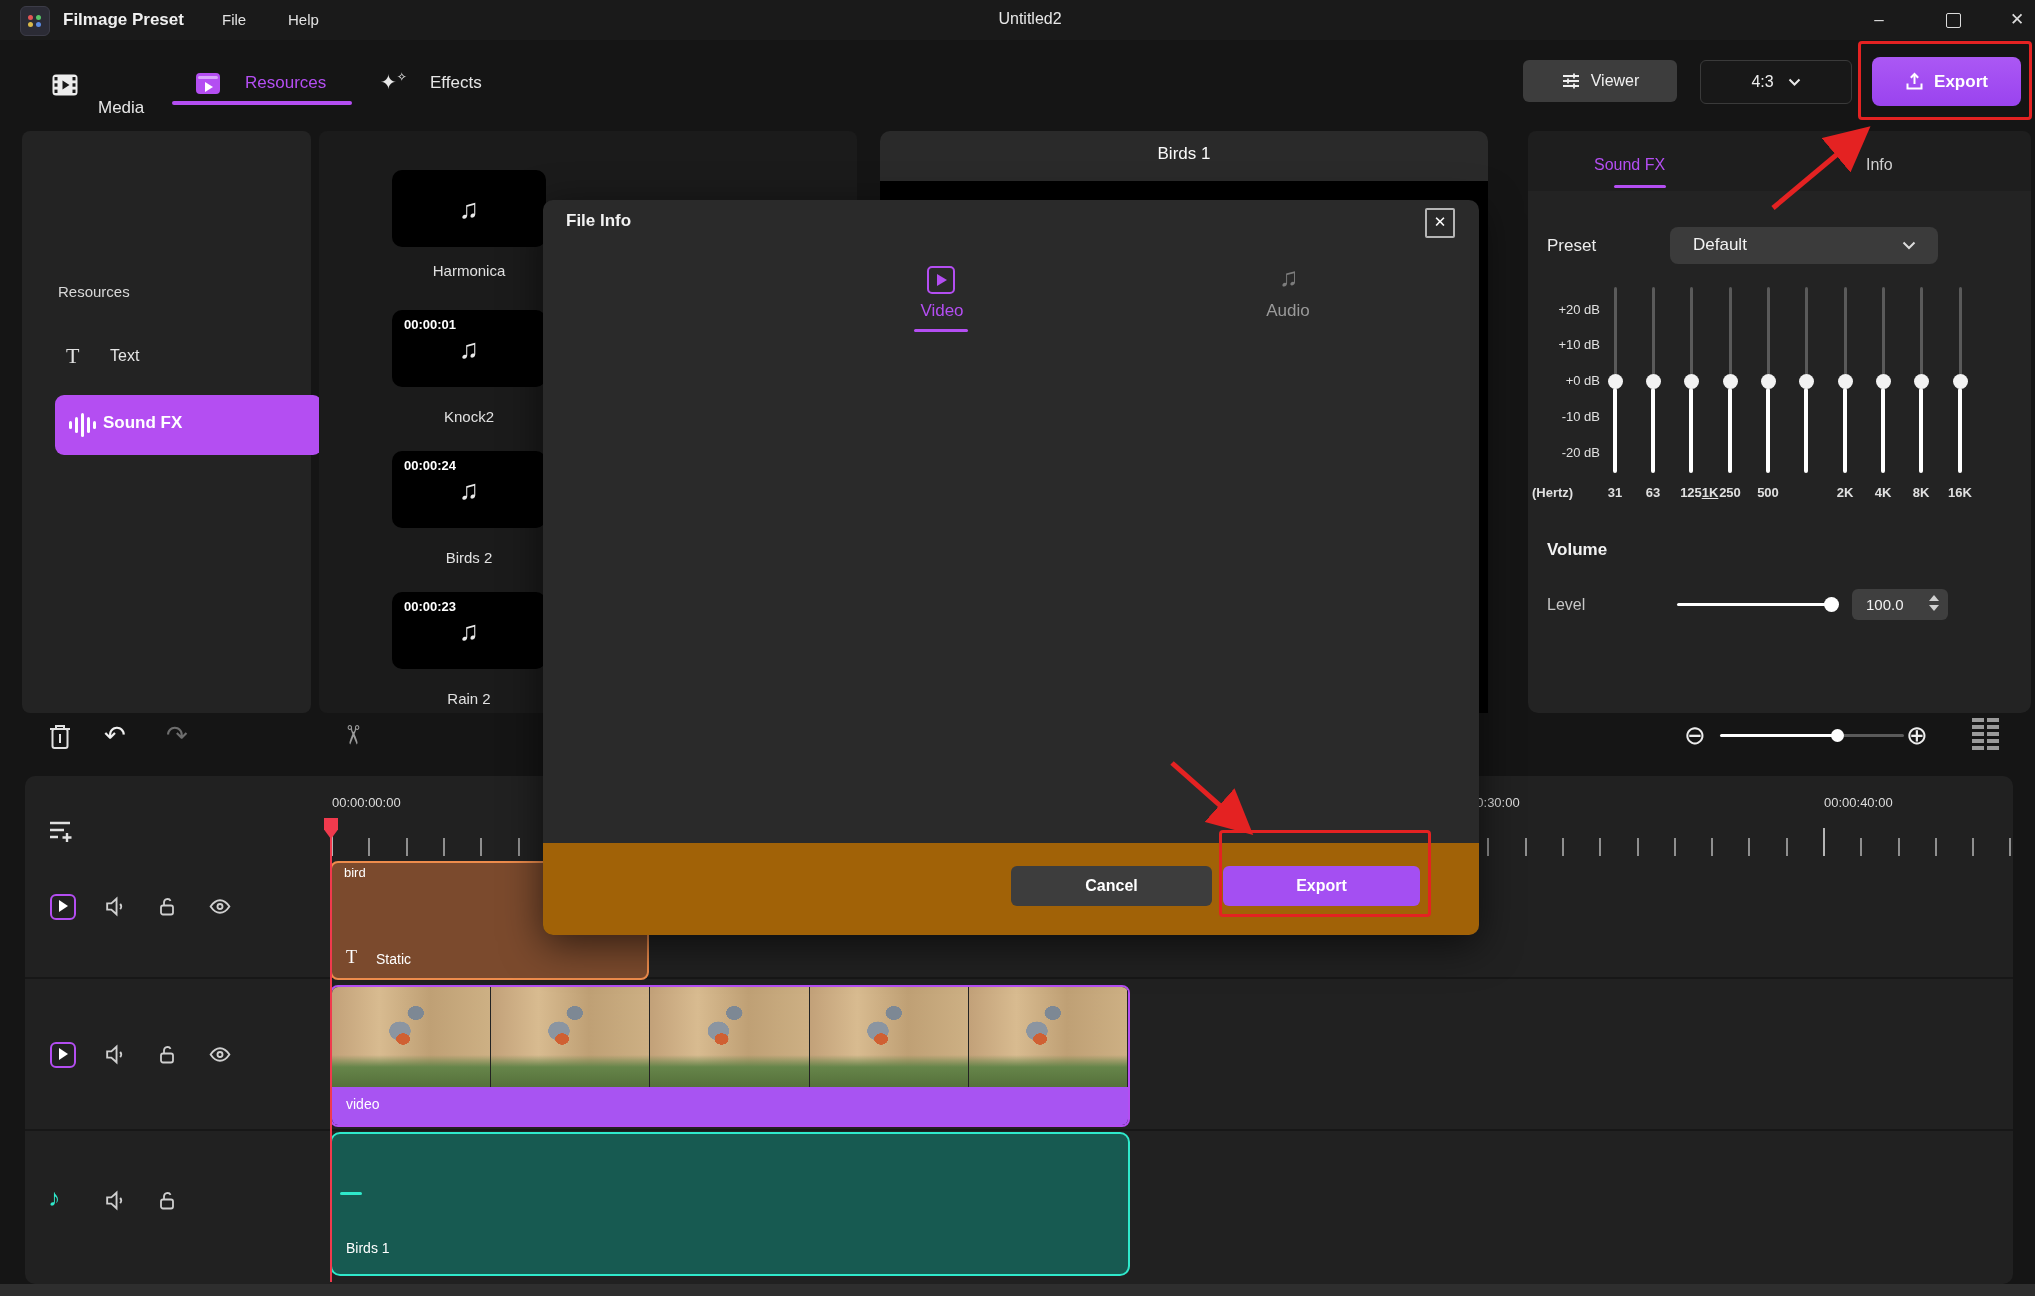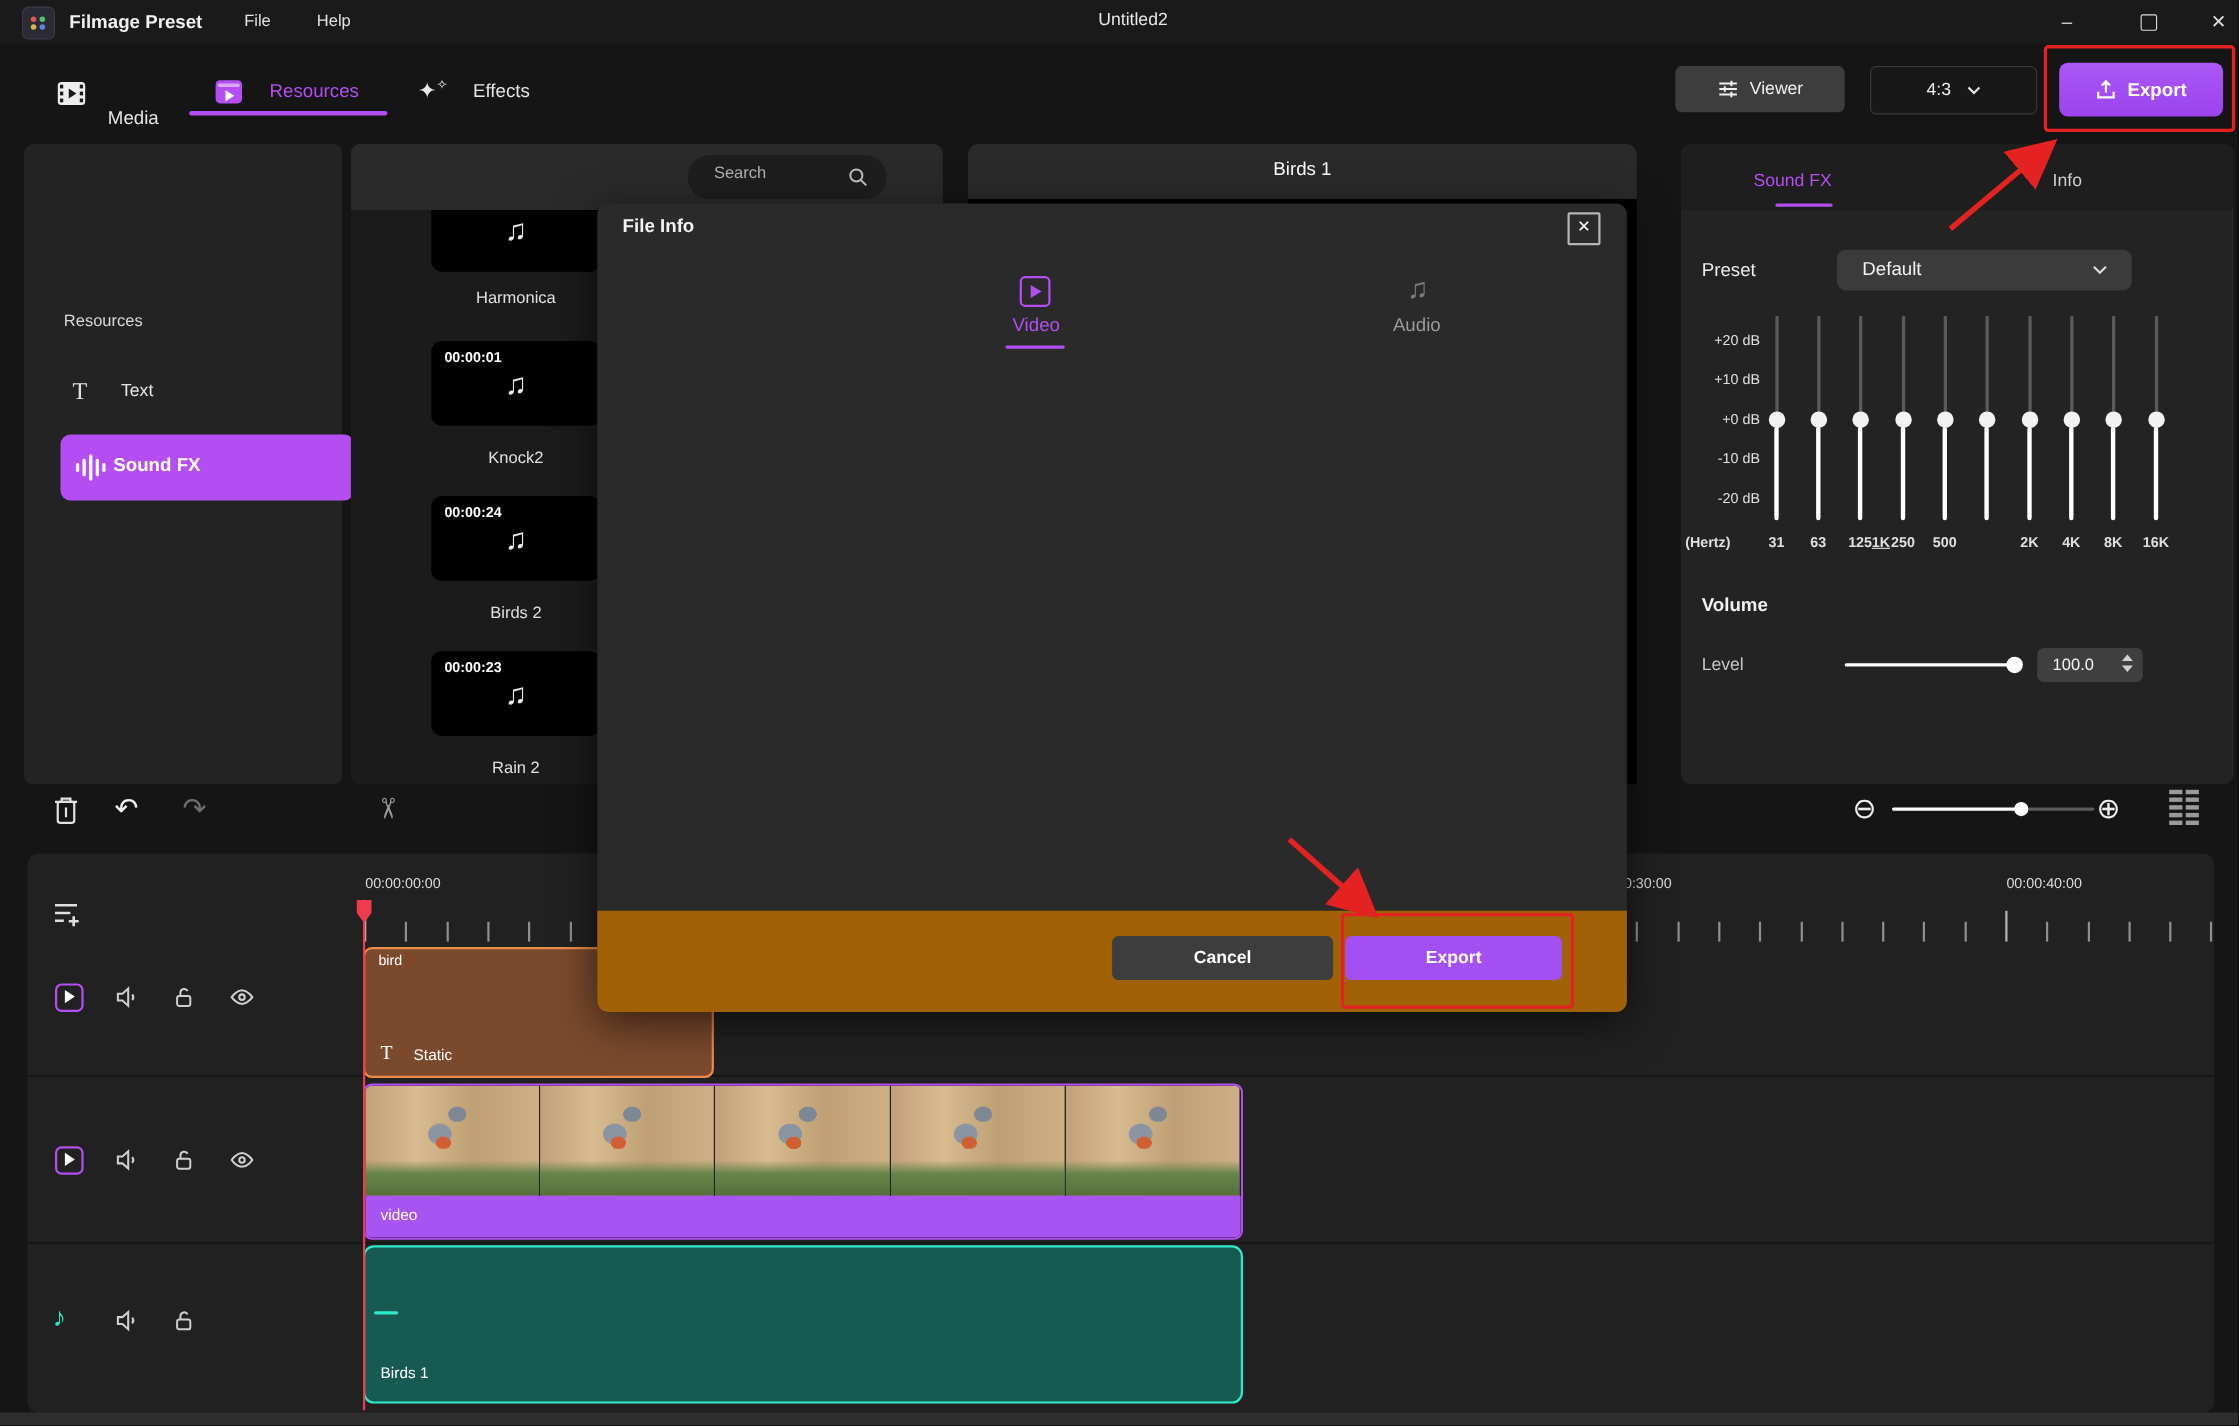--- a/index.html
+++ b/index.html
@@ -103,21 +103,21 @@
        radial-gradient(ellipse 11px 9px at 45% 52%, #d06033 62%, transparent 64%),
        radial-gradient(ellipse 17px 15px at 43% 44%, #8b95a1 62%, transparent 64%),
        linear-gradient(to top, #55703a 0%, #66854a 20%, rgba(0,0,0,0) 32%),
        linear-gradient(90deg, #c2a179, #d8bb90 30%, #bfa075 62%, #cdb084);}
   .vid-strip{position:absolute;left:0;top:100px;width:796px;height:38px;background:#a854f2;}
   .clip-audio{left:305px;top:356px;width:796px;height:140px;background:#175a51;border:2px solid #2fe9cb;border-radius:10px;z-index:3;}
   .audio-dash{position:absolute;left:8px;top:58px;width:22px;height:3px;background:#2fe9cb;border-radius:2px;}
   .clip-label{position:absolute;font-size:14px;color:#fff;}
   .bottom-strip{left:0;top:1284px;width:2035px;height:12px;background:#2e2e2e;}
   
-  .dialog{left:543px;top:185px;width:936px;height:735px;background:#2a2a2a;border-radius:10px;
+  .dialog{left:543px;top:200px;width:936px;height:735px;background:#2a2a2a;border-radius:10px;
      box-shadow:0 10px 40px rgba(0,0,0,.6);z-index:50;}
   .dlg-title{left:23px;top:11px;font-size:17px;font-weight:bold;color:#f2f2f2;}
   .dlg-close{left:882px;top:8px;width:26px;height:26px;border:2px solid #b5b5b5;border-radius:2px;
      text-align:center;line-height:24px;font-size:15px;color:#fff;}
   .vtab-icon{left:384px;top:66px;width:24px;height:24px;border:2px solid #b44ef2;border-radius:5px;}
   .vtab-icon::before{content:"";position:absolute;left:8px;top:6px;border-left:10px solid #b44ef2;
      border-top:6px solid transparent;border-bottom:6px solid transparent;}
   .vtab-label{left:354px;top:101px;width:90px;text-align:center;font-size:17px;color:#b44ef2;}
   .vtab-line{left:371px;top:129px;width:54px;height:3px;background:#b44ef2;border-radius:2px;}
   .atab-icon{left:736px;top:62px;font-size:26px;color:#7c7c7c;}
@@ -248,29 +248,20 @@
     <div class="abs card" style="top:320px;">
       <div class="dur">00:00:24</div>
       <div class="note">♫</div>
     </div>
     <div class="abs card-label" style="top:418px;">Birds 2</div>
     <div class="abs card" style="top:461px;">
       <div class="dur">00:00:23</div>
       <div class="note">♫</div>
     </div>
     <div class="abs card-label" style="top:559px;">Rain 2</div>
-    <div class="abs lib-head">
-      <div class="abs search">
-        <input placeholder="Search" style="">
-        <svg class="icon abs" style="left:145px;top:10px;" width="20" height="20" viewBox="0 0 20 20">
-          <circle cx="8.5" cy="8.5" r="5.5" stroke="#c0c0c0" stroke-width="1.8" fill="none"></circle>
-          <path d="M12.8 12.8L17.5 17.5" stroke="#c0c0c0" stroke-width="1.8"></path>
-        </svg>
-      </div>
-    </div>
   </div>
 
   <div class="abs preview-head">
     <div class="abs preview-title">Birds 1</div>
   </div>
   <div class="abs preview-body"></div>
 
   <div class="abs mixer-head">
     <div class="abs tab-sfx">Sound FX</div>
     <div class="abs tab-sfx-line"></div>

